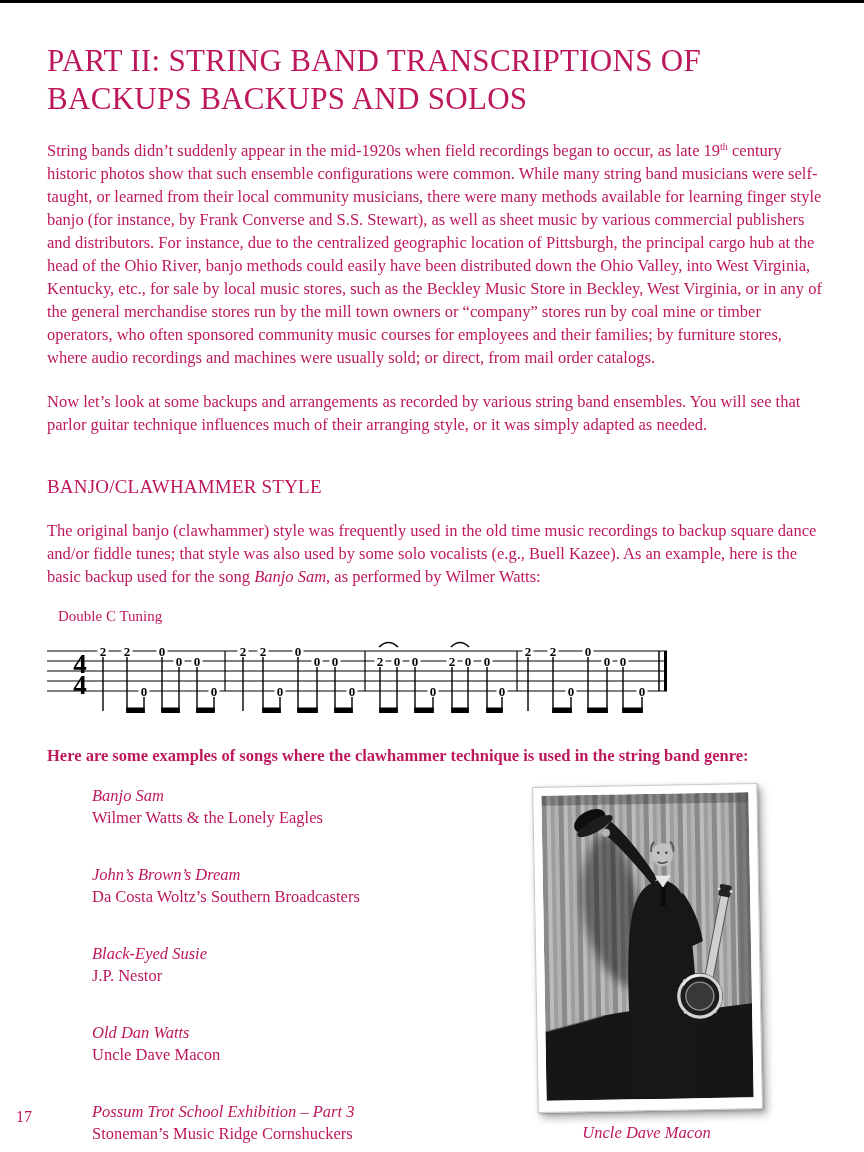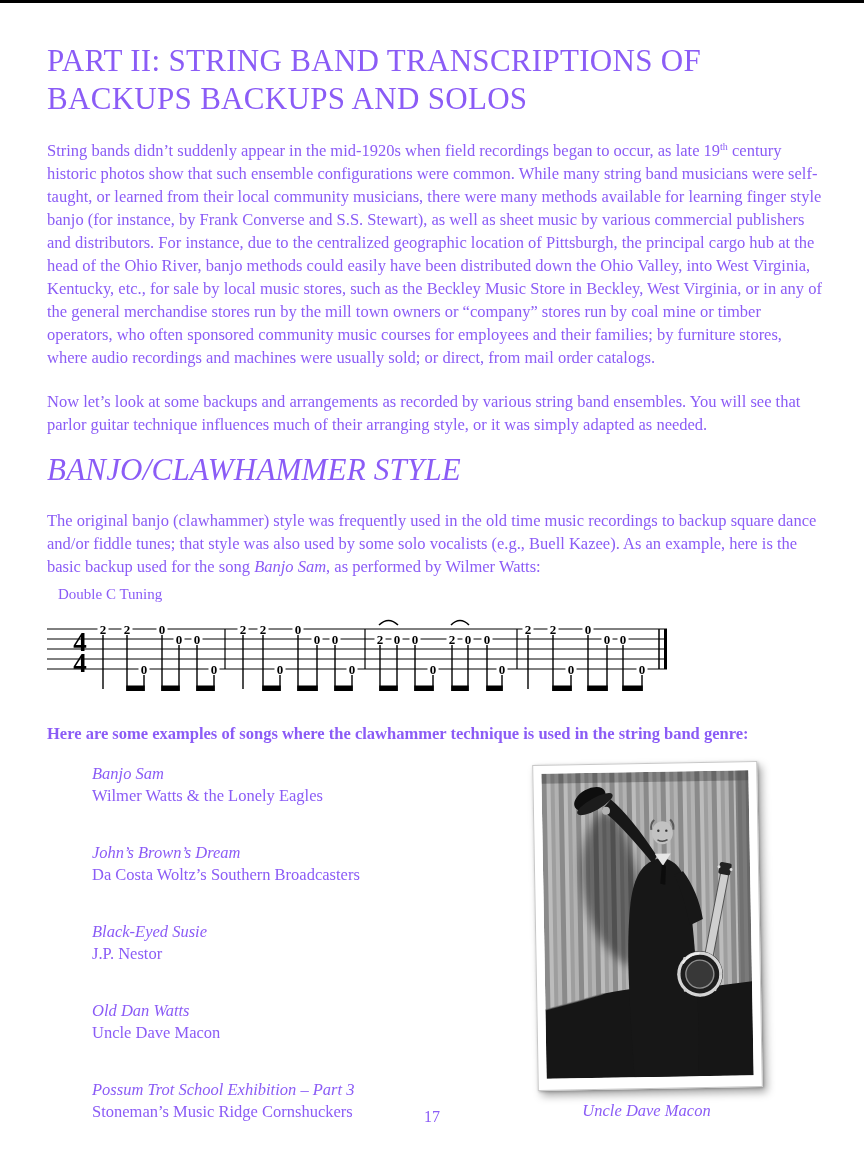--- a/index.html
+++ b/index.html
@@ -1,39 +1,39 @@
 <!DOCTYPE html>
 <html><head>
 <meta charset="utf-8">
 <style>
   html,body{margin:0;padding:0;background:#ffffff;}
   .page{
     position:relative;
     width:864px;height:1152px;
     background:#ffffff;
     font-family:"Liberation Serif", serif;
-    color:#8b5cf6;
+    color:#be185d;
     overflow:hidden;
   }
   .edge-top{position:absolute;top:0;left:0;width:100%;height:3px;background:#000;}
   .content{padding:42px 44px 0 47px;}
   h1.doc-title{
     margin:0;padding:0;
     font-size:31px;line-height:38px;font-weight:normal;
     letter-spacing:0.3px;
   }
   p.body-par{
     margin:21px 0 0 0;
     font-size:16.5px;line-height:23px;
     width:776px;
   }
   sup.sup{font-size:10px;line-height:0;vertical-align:super;}
   h2.section-heading{
-    margin:16px 0 0 0;
-    font-size:31px;font-weight:normal;letter-spacing:0.2px;font-style:italic;
+    margin:40px 0 0 0;
+    font-size:19px;font-weight:normal;letter-spacing:0.2px;
   }
   .ital{font-style:italic;}
   .tab-figure{margin-top:16px;}
   .tab-tuning{font-size:15px;margin:0 0 6px 11px;}
   .tab-svg{display:block;}
   .examples-lead{margin-top:26px;font-weight:bold;}
   .examples-row{position:relative;margin-top:14px;width:776px;}
   .song-list{
     margin:18px 0 0 45px;padding:0;list-style:none;
     font-size:16.5px;line-height:22px;
@@ -52,43 +52,43 @@
   }
   .photo-frame svg{display:block;}
   .photo-caption{
     margin-top:12px;
     font-style:italic;
     font-size:16.5px;
     text-align:center;
     width:223px;
   }
   .page-number{
-    position:absolute;left:0;right:0;bottom:26px;
-    text-align:center;font-size:16px;
+    position:absolute;left:16px;right:0;bottom:26px;
+    text-align:left;font-size:16px;
   }
 </style>
 </head>
 <body>
 
 <div class="page">
   <div class="edge-top"></div>
 
   <div class="content">
 
     <h1 class="doc-title"><span>PART II: STRING BAND TRANSCRIPTIONS OF</span><br><span>BACKUPS BACKUPS AND SOLOS</span></h1>
 
     <p class="body-par"><span>String bands didn’t suddenly appear in the mid-1920s when field recordings began to occur, as late 19</span><sup class="sup">th</sup><span> century historic photos show that such ensemble configurations were common.  While many string band musicians were self-taught, or learned from their local community musicians, there were many methods available for learning finger style banjo (for instance, by Frank  Converse and S.S. Stewart), as well as sheet music by various commercial publishers and distributors.  For instance, due to the centralized geographic location of Pittsburgh, the principal cargo hub at the head of the Ohio River, banjo methods could easily have been distributed down the Ohio Valley, into West Virginia, Kentucky, etc., for sale by local music stores, such as the Beckley Music Store in Beckley, West Virginia, or in any of the general merchandise stores run by the mill town owners or “company” stores run by coal mine or timber operators, who often sponsored community music courses for employees and their families; by furniture stores, where audio recordings and machines were usually sold; or direct, from mail order catalogs.</span></p>
 
     <p class="body-par">Now let’s look at some backups and arrangements as recorded by various string band ensembles.  You will see that parlor guitar technique influences much of their arranging style, or it was simply adapted as needed.</p>
 
     <h2 class="section-heading">BANJO/CLAWHAMMER STYLE</h2>
 
     <p class="body-par"><span>The original banjo (clawhammer) style was frequently used in the old time music recordings to backup square dance and/or fiddle tunes; that style was also used by some solo vocalists (e.g., Buell Kazee).  As an example, here is the basic backup used for the song </span><span class="ital">Banjo Sam</span><span>, as performed by Wilmer Watts:</span></p>
 
-    <figure class="tab-figure" style="margin:8px 0 0 0;">
+    <figure class="tab-figure" style="margin:20px 0 0 0;">
       <div class="tab-tuning">Double C Tuning</div>
       <svg id="tabSvg" class="tab-svg" width="620" height="92" viewBox="0 0 620 92">
           <line x1="0" y1="20" x2="620" y2="20" stroke="#000" stroke-width="1"></line>
           <line x1="0" y1="30" x2="620" y2="30" stroke="#000" stroke-width="1"></line>
           <line x1="0" y1="40" x2="620" y2="40" stroke="#000" stroke-width="1"></line>
           <line x1="0" y1="50" x2="620" y2="50" stroke="#000" stroke-width="1"></line>
           <line x1="0" y1="60" x2="620" y2="60" stroke="#000" stroke-width="1"></line>
           <text x="33" y="42" font-family="&quot;Liberation Serif&quot;,serif" font-weight="bold" font-size="27px" text-anchor="middle" fill="#000">4</text>
           <text x="33" y="63" font-family="&quot;Liberation Serif&quot;,serif" font-weight="bold" font-size="27px" text-anchor="middle" fill="#000">4</text>
           <line x1="178" y1="20" x2="178" y2="60" stroke="#000" stroke-width="1.2"></line>

